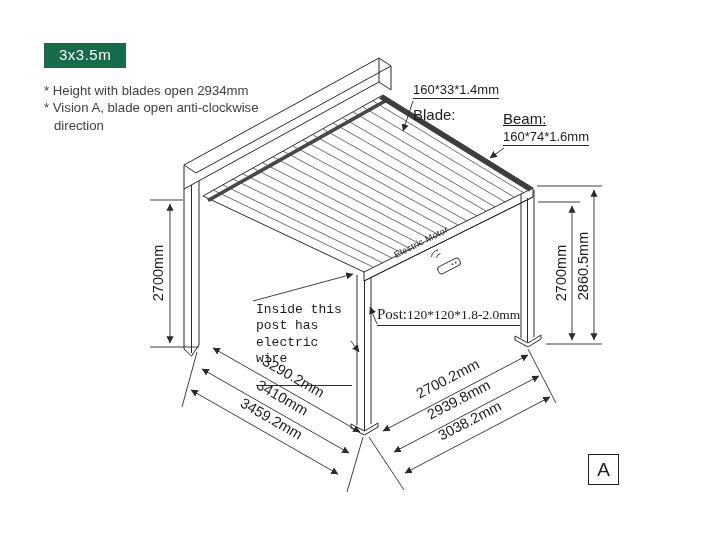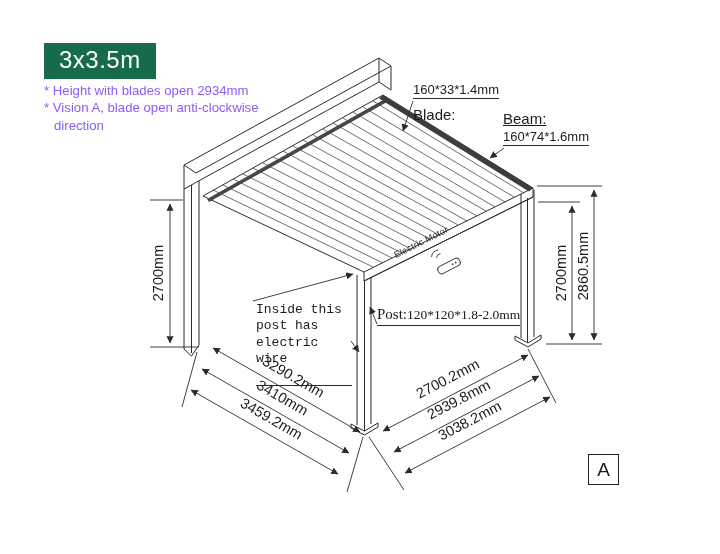--- a/index.html
+++ b/index.html
@@ -7,23 +7,23 @@
     position:relative;width:720px;height:554px;background:#ffffff;overflow:hidden;
     font-family:"Liberation Sans",sans-serif;color:#1c1c1c;
   }
   #diagram-svg{position:absolute;left:0;top:0;}
   svg text{font-family:"Liberation Sans",sans-serif;fill:#1c1c1c;}
   .dim-text{font-size:14.5px;}
   .motor-text{font-size:9px;letter-spacing:.3px;}
   .overlay{position:absolute;}
   .badge{
     left:44px;top:43px;background:#156b4a;color:#ffffff;
-    font-size:24px;padding:3px 15px 5px 15px;letter-spacing:.5px;
+    font-size:15px;padding:3px 15px 5px 15px;letter-spacing:.5px;
   }
-  .notes{left:44px;top:82px;width:225px;font-size:13.2px;line-height:1.32;color:#8b5cf6;}
+  .notes{left:44px;top:82px;width:225px;font-size:13.2px;line-height:1.32;color:#404040;}
   .notes p{margin:0;padding-left:10px;text-indent:-10px;}
   .callout-title{font-size:15px;font-weight:400;}
   .callout-spec{font-size:13px;border-bottom:1.4px solid #2b2b2b;padding-bottom:1px;text-align:center;}
   .blade-title{left:413px;top:62px;margin-top:44px;}
   .blade-spec{left:413px;top:82px;}
   .beam-title{left:503px;top:110px;text-decoration:underline;}
   .beam-spec{left:503px;top:129px;}
   .wire-note{
     left:256px;top:302px;width:96px;font-size:13px;line-height:1.26;
     border-bottom:1.4px solid #2b2b2b;padding-bottom:17px;font-family:Liberation Mono, monospace;

